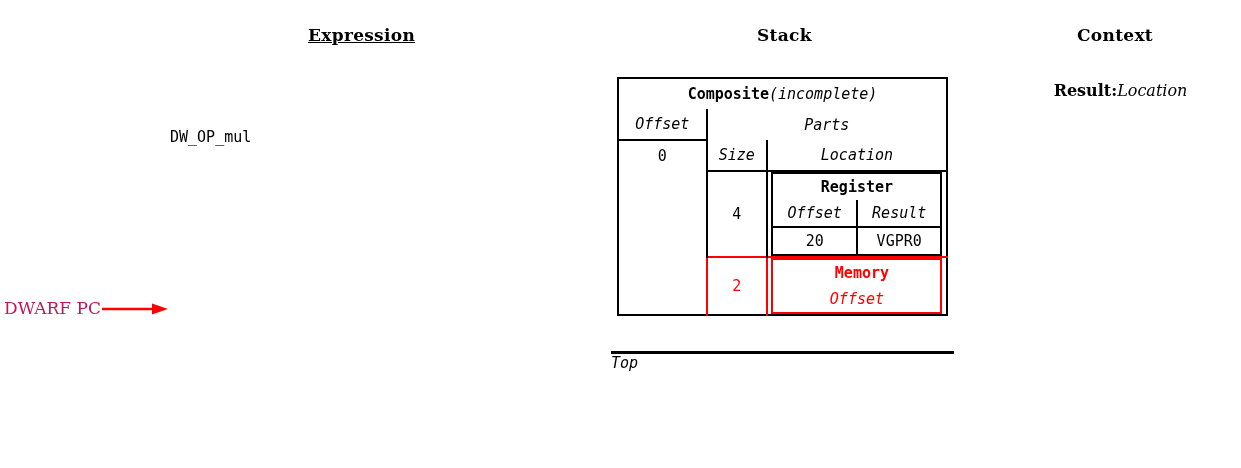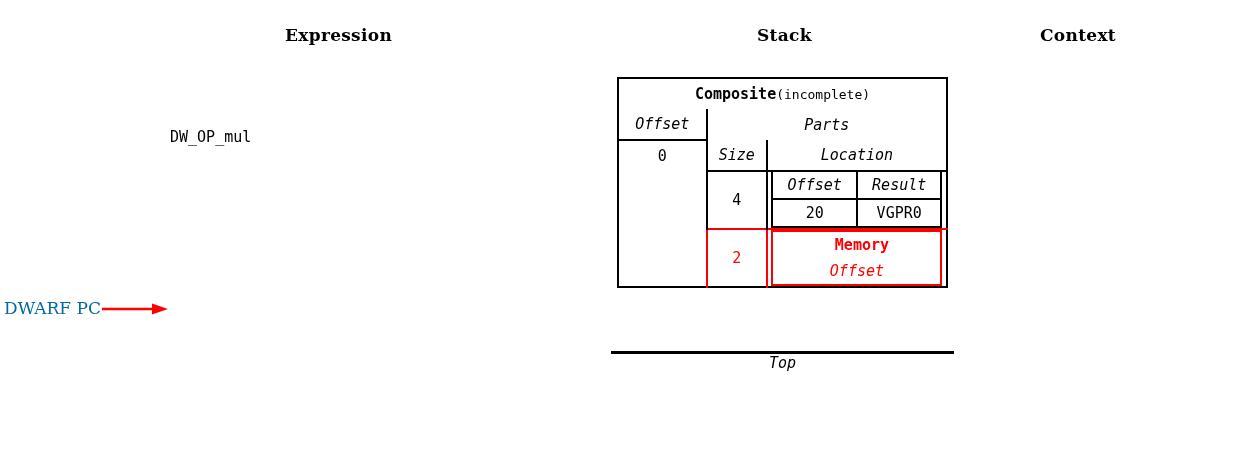--- a/index.html
+++ b/index.html
@@ -18,44 +18,44 @@
 
   
   .col-heading {
     position: absolute;
     font-family: "DejaVu Serif", serif;
     font-weight: bold;
     font-size: 17px;
     letter-spacing: 0.3px;
     white-space: nowrap;
   }
-  #heading-expression { left: 285px; top: 25px; }
+  #heading-expression { left: 308px; top: 25px; text-decoration: underline; }
   #heading-stack      { left: 757px; top: 25px; }
-  #heading-context    { left: 1040px; top: 25px; }
+  #heading-context    { left: 1077px; top: 25px; }
 
   
   #expression-list {
     position: absolute;
     left: 170px;
     top: 74px;
     font-family: "DejaVu Sans Mono", monospace;
     font-size: 15px;
     line-height: 25.3px;
     white-space: pre;
   }
   #expression-list .op-line { height: 25.3px; }
 
   
   #dwarf-pc-pointer {
     position: absolute;
     left: 4px;
     top: 298px;
     display: flex;
     align-items: center;
-    color: #0369a1;
+    color: #be185d;
   }
   #dwarf-pc-pointer .pc-label {
     font-family: "DejaVu Serif", serif;
     font-size: 17px;
     white-space: nowrap;
   }
   #dwarf-pc-pointer .pc-arrow {
     display: block;
     margin-left: 1px;
     margin-top: 2px;
@@ -88,21 +88,22 @@
   .c-title {
     border-bottom: none;
     height: 30px;
   }
   .c-title .title-main {
     font-weight: bold;
     font-size: 15px;
     text-align: right;
   }
   .c-title .title-sub {
-    font-size: 13px;
+    font-style: italic;
+    font-size: 15px;
   }
   .hdr-italic { font-style: italic; }
 
   .offset-col { width: 88px; }
   .size-col   { width: 60px; }
   .loc-col    { width: 179px; }
 
   .bdr-r { border-right: 2px solid #000000; }
   .bdr-b { border-bottom: 2px solid #000000; }
   .bdr-r-red { border-right: 2px solid #ff0000; }
@@ -141,21 +142,20 @@
     top: 351px;
     width: 343px;
     height: 3px;
     background: #000000;
   }
   #stack-top-caption {
     position: absolute;
     left: 611px;
     top: 354px;
     width: 343px;
-    text-align: center;
     font-family: "DejaVu Sans Mono", monospace;
     font-style: italic;
     font-size: 15px;
   }
 
   
   #context-block {
     position: absolute;
     left: 1000px;
     top: 80px;
@@ -220,20 +220,23 @@
         <td class="hdr-italic bdr-b">Location</td>
       </tr>
 
       <tr>
         <td class="bdr-r"></td>
         <td class="tall-4 bdr-r">4</td>
         <td class="tall-4">
           <table class="inner reg">
             <tbody>
               <tr>
+                <td class="inner-title" colspan="2">Register</td>
+              </tr>
+              <tr>
                 <td class="inner-hdr no-top">Offset</td>
                 <td class="inner-hdr no-top">Result</td>
               </tr>
               <tr>
                 <td>20</td>
                 <td>VGPR0</td>
               </tr>
             </tbody>
           </table>
         </td>
@@ -255,13 +258,16 @@
           </table>
         </td>
       </tr>
     </tbody>
   </table>
 </div>
 <div id="stack-bottom-rule"></div>
 <div id="stack-top-caption">Top</div>
 
 <div id="context-block">
+  <div>
+    <span class="ctx-key">Result:</span><span class="ctx-val">Location</span>
+  </div>
 </div>
 
 </body></html>

